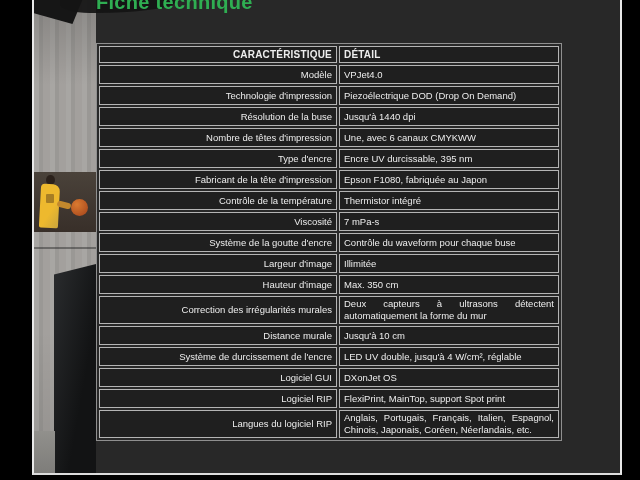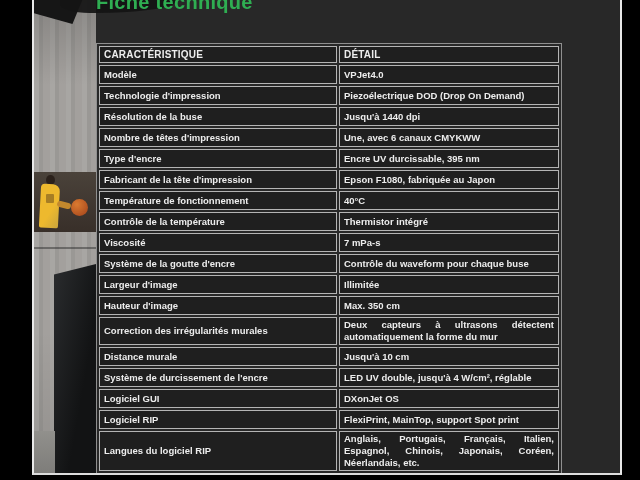--- a/index.html
+++ b/index.html
@@ -51,24 +51,23 @@
     border-collapse:separate;border-spacing:2px;
     border:1px solid #8f8f8f;
     color:var(--text,#ededed);
   }
   table.spec th,table.spec td{
     border:1px solid var(--cell-border,#b4b4b4);
     background:var(--cell-bg,#1f1f1f);
     font-size:9.5px;line-height:12px;
     padding:0 4px;height:15px;vertical-align:middle;
     text-align:left;
-    font-weight:bold;
   }
   table.spec th{font-weight:bold;font-size:10px;letter-spacing:.2px;}
-  table.spec th:first-child,table.spec td.label{width:228px;}
+  table.spec th:first-child,table.spec td.label{width:228px;text-align:right;}
   table.spec td.detail{text-align:justify;padding:1px 4px;}
 </style>
 </head>
 <body>
 
 <div class="slide">
 
   <div class="photo">
     <div class="shade"></div>
     <div class="ceiling"></div>
@@ -114,24 +113,20 @@
         </tr>
         <tr>
           <td class="label">Type d'encre</td>
           <td class="detail">Encre UV durcissable, 395 nm</td>
         </tr>
         <tr>
           <td class="label">Fabricant de la tête d'impression</td>
           <td class="detail">Epson F1080, fabriquée au Japon</td>
         </tr>
         <tr>
-          <td class="label">Température de fonctionnement</td>
-          <td class="detail">40°C</td>
-        </tr>
-        <tr>
           <td class="label">Contrôle de la température</td>
           <td class="detail">Thermistor intégré</td>
         </tr>
         <tr>
           <td class="label">Viscosité</td>
           <td class="detail">7 mPa-s</td>
         </tr>
         <tr>
           <td class="label">Système de la goutte d'encre</td>
           <td class="detail">Contrôle du waveform pour chaque buse</td>

